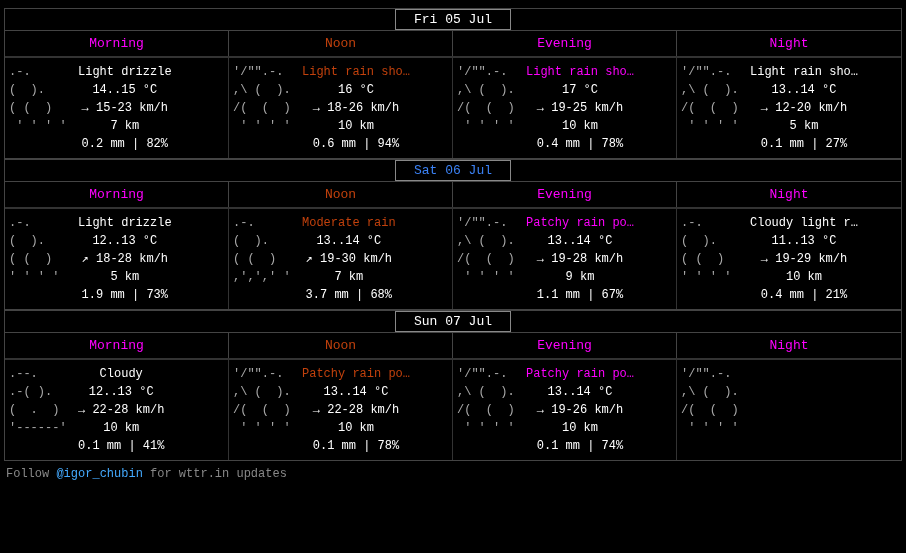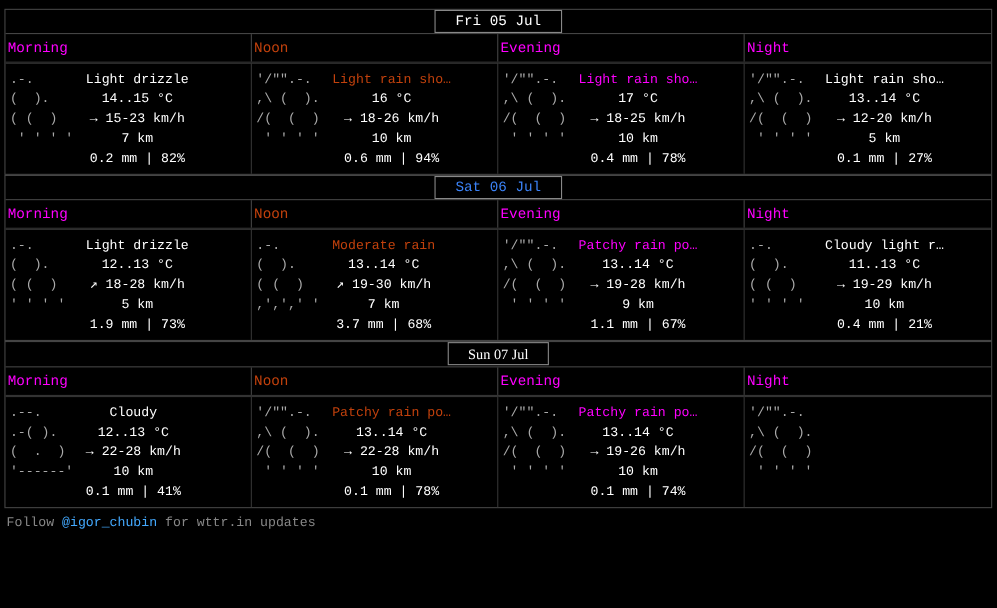--- a/index.html
+++ b/index.html
@@ -24,21 +24,21 @@
     .section-wrapper {
       border: 1px solid #444;
     }
 
     .period-row {
       display: grid;
       grid-template-columns: 1fr 1fr 1fr 1fr;
     }
 
     .ph {
-      text-align: left;
+      text-align: center;
       padding: 5px 2px;
       font-size: 13px;
       border-right: 1px solid #444;
     }
     .ph:last-child { border-right: none; }
 
     .pb {
       padding: 5px 4px;
       border-right: 1px solid #333;
       border-top: 1px solid #333;
@@ -101,21 +101,21 @@
 <span>10 km</span>
 <span>0.6 mm | 94%</span></div>
         </div>
         <div class="pb">
           <div class="icon-col">'/"".-.
 ,\ (  ).
 /(  (  )
  ' ' ' '</div>
           <div class="info-col"><span class="c-pink">Light rain sho…</span>
 <span>17 °C</span>
-<span>→ 18-25 km/h</span>
+<span>→ 19-25 km/h</span>
 <span>10 km</span>
 <span>0.4 mm | 78%</span></div>
         </div>
         <div class="pb">
           <div class="icon-col">'/"".-.
 ,\ (  ).
 /(  (  )
  ' ' ' '</div>
           <div class="info-col"><span class="c-white">Light rain sho…</span>
 <span>13..14 °C</span>
@@ -174,21 +174,21 @@
 ' ' ' '</div>
           <div class="info-col"><span class="c-white">Cloudy light r…</span>
 <span>11..13 °C</span>
 <span>→ 19-29 km/h</span>
 <span>10 km</span>
 <span>0.4 mm | 21%</span></div>
         </div>
       </div>
     </div>
     <div class="section-wrapper">
-      <div style="text-align: center; border-bottom: 1px solid rgb(68, 68, 68); padding: 3px 0px;"><span style="border: 1px solid rgb(136, 136, 136); padding: 2px 18px; color: rgb(255, 255, 255); font-size: 13px; font-family: Liberation Serif, serif;">Sun 07 Jul</span></div>
+      <div style="text-align: center; border-bottom: 1px solid rgb(68, 68, 68); padding: 3px 0px;"><span style="border: 1px solid rgb(136, 136, 136); padding: 2px 18px; color: rgb(255, 255, 255); font-size: 13px;">Sun 07 Jul</span></div>
       <div class="period-row" style="border-bottom: 1px solid rgb(51, 51, 51);">
         <div class="ph c-pink">Morning</div>
         <div class="ph c-orange">Noon</div>
         <div class="ph c-pink">Evening</div>
         <div class="ph c-pink">Night</div>
       </div>
       <div class="period-row">
         <div class="pb">
           <div class="icon-col">.--.
 .-( ).

